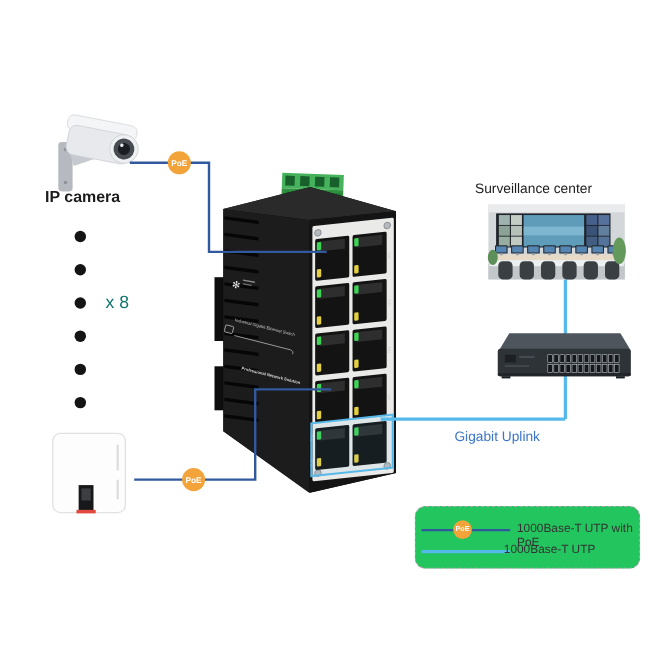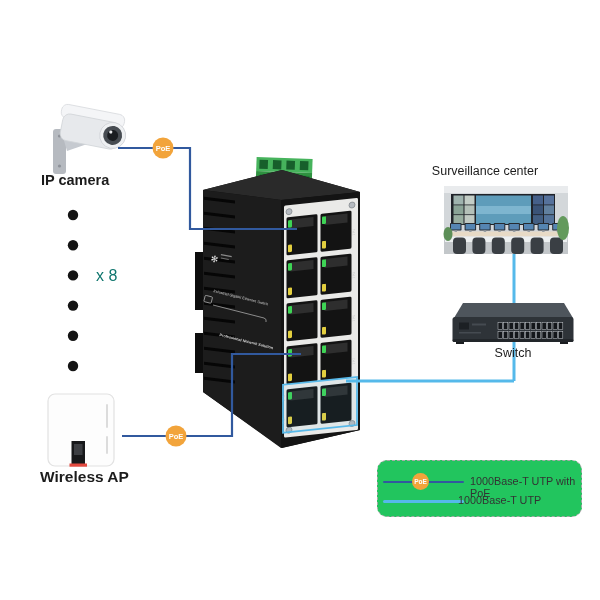--- a/index.html
+++ b/index.html
@@ -277,23 +277,22 @@
       <text x="163" y="151" font-size="7.5" font-weight="700" fill="#ffffff" text-anchor="middle">PoE</text>
     </g>
     <g>
       <circle cx="176" cy="436" r="10.5" class="badge-fill"></circle>
       <text x="176" y="439" font-size="7.5" font-weight="700" fill="#ffffff" text-anchor="middle">PoE</text>
     </g>
   </svg>
 
   <div class="lbl lbl-bold" style="left:41px;top:172px;font-size:14.5px;">IP camera</div>
   <div class="lbl" style="left:96px;top:267px;font-size:16px;color:#0f766e;">x 8</div>
-  <div class="lbl lbl-bold" style="left:40px;top:468px;font-size:15.5px;">Wireless AP</div>
   <div class="lbl" style="left:423px;top:164px;width:124px;text-align:center;font-size:12.5px;">Surveillance center</div>
-  <div class="lbl" style="left:450px;top:346px;width:126px;text-align:center;font-size:12.5px;">Switch</div>
+  <div class="lbl uplink" style="left:392px;top:390px;width:120px;text-align:center;font-size:12.5px;">Gigabit Uplink</div>
 
   <div class="legend">
     <div class="lg-line" style="left:5px;top:19.5px;width:81px;height:2.5px;background:var(--poe-line,#31599e);"></div>
     <div class="poe-badge-html" style="left:34px;top:12px;width:17px;height:17px;font-size:6.5px;">PoE</div>
     <span class="lg-text" style="left:92px;top:14px;">1000Base-T UTP with PoE</span>
     <div class="lg-line" style="left:5px;top:38.5px;width:81px;height:3px;background:var(--utp-line,#55b9ea);"></div>
     <span class="lg-text" style="left:80px;top:33px;">1000Base-T UTP</span>
   </div>
 
 </div>

